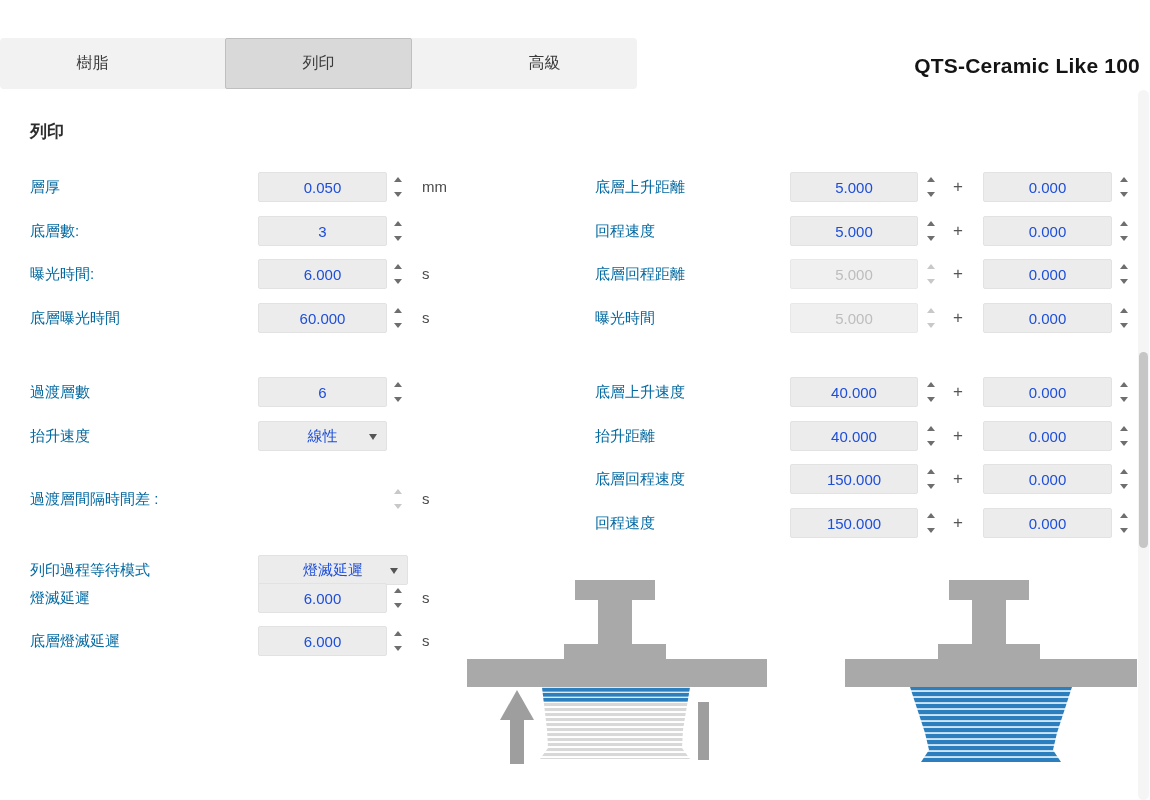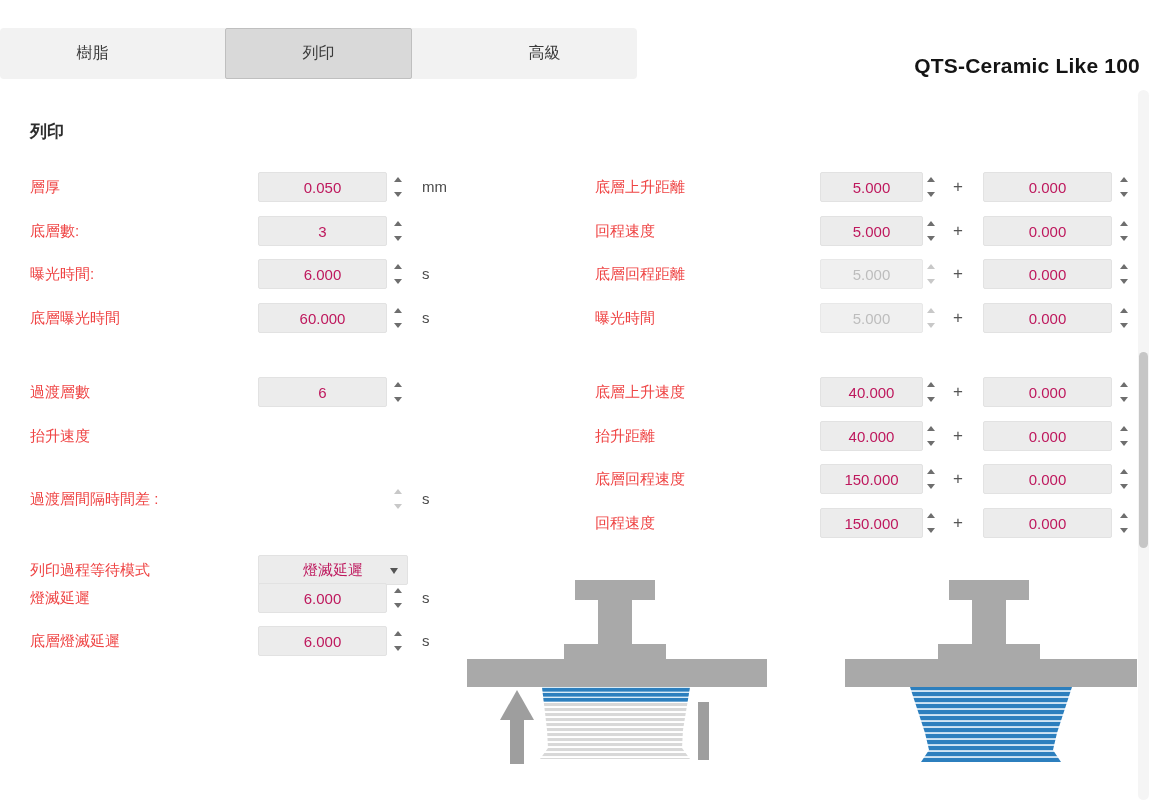--- a/index.html
+++ b/index.html
@@ -1,45 +1,45 @@
 <!DOCTYPE html>
 <html><head>
 <meta charset="utf-8">
 <style>
   * { margin:0; padding:0; box-sizing:border-box; }
   html,body { width:1150px; height:800px; background:#ffffff; overflow:hidden;
     font-family:"Liberation Sans","DejaVu Sans",sans-serif; }
   #app { position:relative; width:1150px; height:800px; background:#fff; }
 
   
-  .tabbar { position:absolute; top:28px; left:0; width:637px; height:51px;
+  .tabbar { position:absolute; top:38px; left:0; width:637px; height:51px;
     background:#f2f2f2; border-radius:4px; display:flex;gap:40px; }
   .tab { flex:1; display:flex; align-items:center; justify-content:center;
     font-size:16px; color:#3a3a3a; cursor:pointer; }
   .tab.active { background:#d9d9d9; border:1px solid #bfbfbf; border-radius:2px; }
 
   .profile { position:absolute; top:54px; right:10px; font-size:21px;
     font-weight:bold; color:#141414; letter-spacing:0.2px; }
 
   .section-title { position:absolute; top:120px; left:30px; font-size:17px;
     font-weight:bold; color:#2e2e2e; }
 
   
   .row { position:absolute; left:0; width:100%; height:30px; }
-  .lbl { position:absolute; left:30px; top:0; line-height:30px; font-size:15px; color:#ef4444; white-space:nowrap; }
+  .lbl { position:absolute; left:30px; top:0; line-height:30px; font-size:15px; color:#0369a1; white-space:nowrap; }
   .rlbl { left:595px; }
   .field { position:absolute; top:0; height:30px; background:#ececec;
     border:1px solid #e2e2e2; border-radius:2px; }
   .field input { width:100%; height:100%; background:transparent; border:none;
-    outline:none; text-align:center; font-size:15px; color:#be185d;
+    outline:none; text-align:center; font-size:15px; color:#1d4ed8;
     font-family:inherit; }
   .field.disabled { background:#f0f0f0; border-color:#e8e8e8; }
   .field.disabled input { color:#bdbdbd; }
   .f-left   { left:258px; width:129px; }
-  .f-right1 { left:790px; width:103px;margin-left:30px; }
+  .f-right1 { left:790px; width:128px; }
   .f-right2 { left:983px; width:129px; }
   .dd-caret { position:absolute; right:9px; top:12px; width:0; height:0;
     border-left:4.5px solid transparent; border-right:4.5px solid transparent;
     border-top:6px solid #555; }
   .spin { position:absolute; top:2px; width:14px; height:26px; display:flex;
     flex-direction:column; align-items:center; justify-content:space-between;
     padding:3px 0; cursor:pointer; }
   .s-left  { left:391px; }  .s-r1 { left:924px; }  .s-r2 { left:1117px; }
   .arr-up { width:0; height:0; border-left:4px solid transparent;
     border-right:4px solid transparent; border-bottom:5px solid #6e6e6e; }
@@ -129,20 +129,24 @@
       <input value="6" style="">
     </div>
     <div class="spin s-left">
       <div class="arr-up"></div>
       <div class="arr-dn"></div>
     </div>
   </div>
 
   <div class="row" style="top:421px">
     <span class="lbl">抬升速度</span>
+    <div class="field f-left">
+      <input value="線性" style="">
+      <div class="dd-caret"></div>
+    </div>
   </div>
 
   <div class="row" style="top:484px">
     <span class="lbl">過渡層間隔時間差 :</span>
     <div class="spin s-left disabled">
       <div class="arr-up"></div>
       <div class="arr-dn"></div>
     </div>
     <span class="unit">s</span>
   </div>

